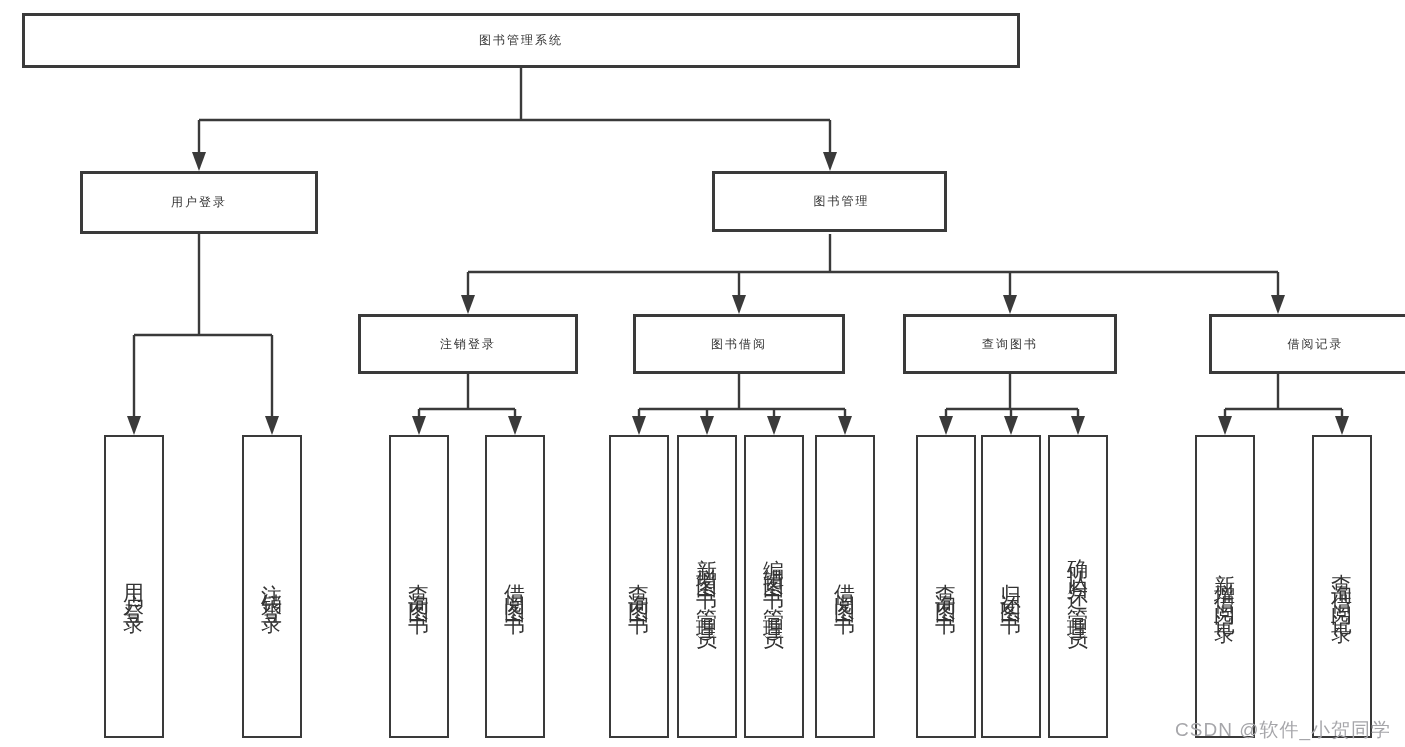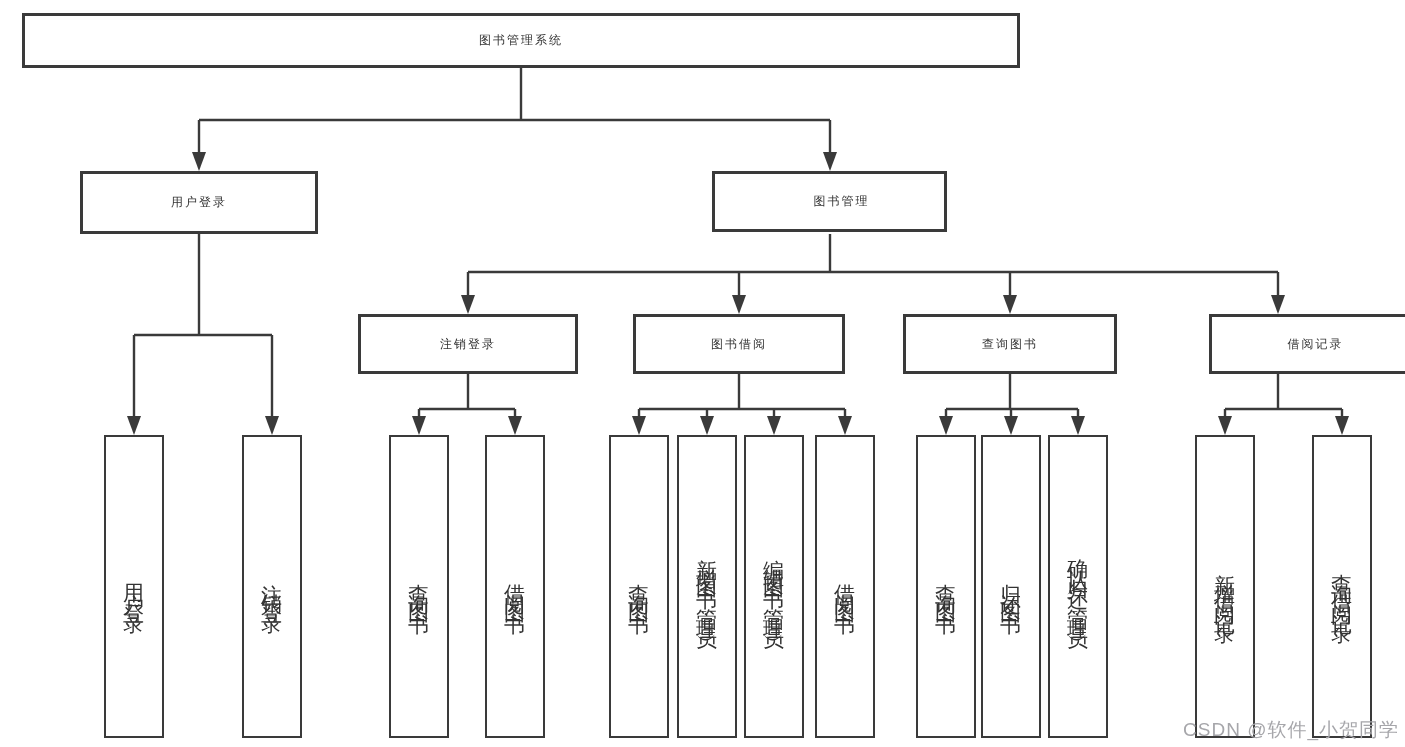--- a/index.html
+++ b/index.html
@@ -55,21 +55,21 @@
     writing-mode: vertical-rl;
     text-orientation: mixed;
     font-size: 21px;
     letter-spacing: 10px;
     line-height: 1;
     white-space: nowrap;
   }
 
   .watermark {
     position: absolute;
-    right: 6px;
+    right: 14px;
     bottom: 4px;
     font-size: 19px;
     letter-spacing: 1px;
     color: var(--watermark_text);
     z-index: 5;
     white-space: nowrap;
   }
 </style>
 </head>
 <body>

